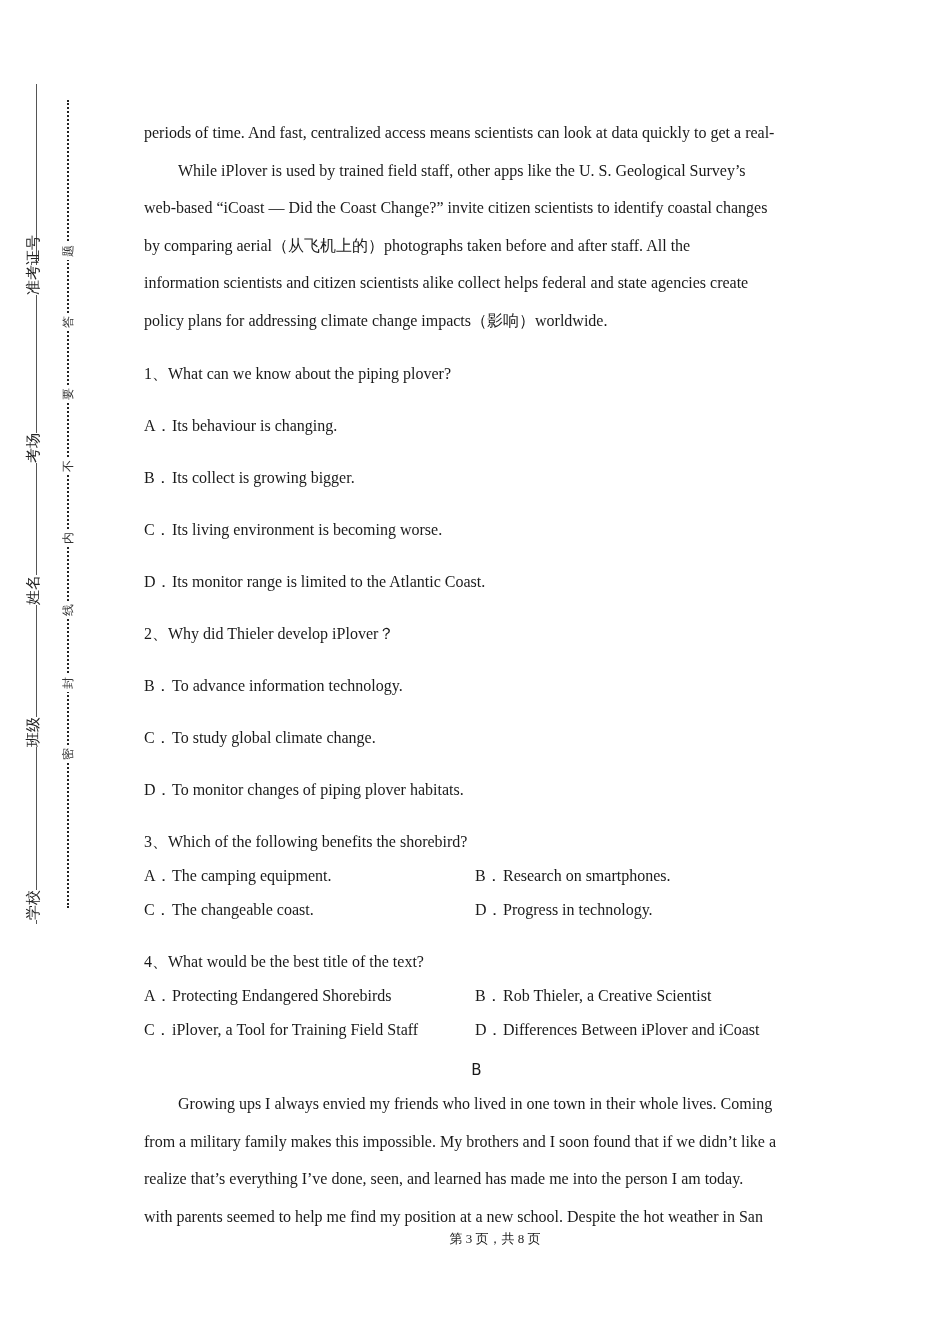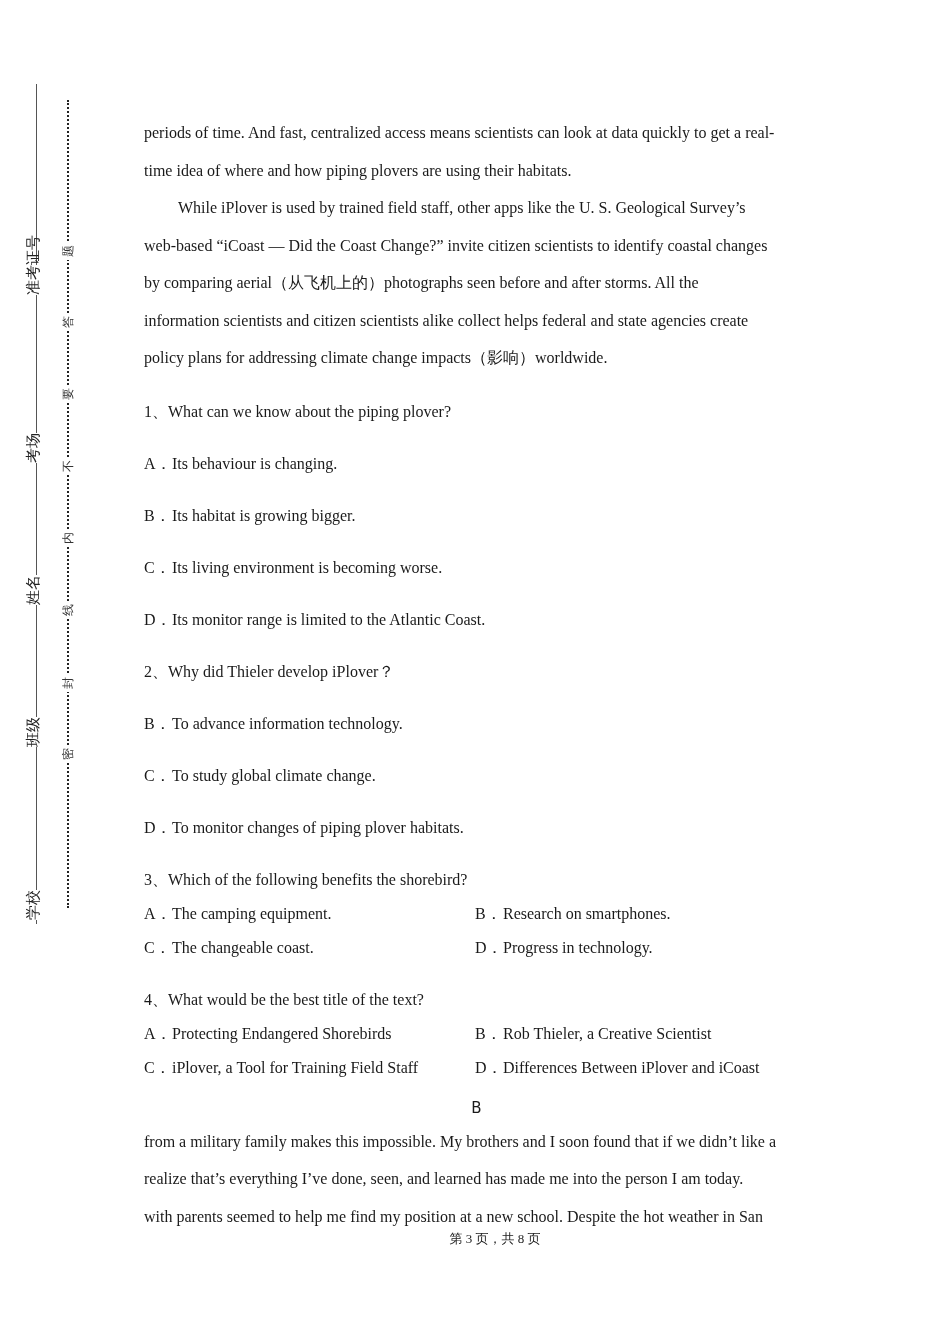--- a/index.html
+++ b/index.html
@@ -135,32 +135,31 @@
   <div class="seal-char" style="top:458px;">不</div>
   <div class="seal-char" style="top:530px;">内</div>
   <div class="seal-char" style="top:602px;">线</div>
   <div class="seal-char" style="top:675px;">封</div>
   <div class="seal-char" style="top:746px;">密</div>
 </div>
 
 <div class="content">
   <div>
     <div class="line">periods of time. And fast, centralized access means scientists can look at data quickly to get a real-</div>
-    <div class="line">time idea of where and how piping plovers are using their habitats.</div>
     <div class="line indent">While iPlover is used by trained field staff, other apps like the U. S. Geological Survey’s</div>
     <div class="line">web-based “iCoast — Did the Coast Change?” invite citizen scientists to identify coastal changes</div>
-    <div class="line">by comparing aerial（从飞机上的）photographs seen before and after storms. All the</div>
+    <div class="line">by comparing aerial（从飞机上的）photographs taken before and after staff. All the</div>
     <div class="line">information scientists and citizen scientists alike collect helps federal and state agencies create</div>
     <div class="line">policy plans for addressing climate change impacts（影响）worldwide.</div>
   </div>
 
   <div>
     <div class="q-line">1、What can we know about the piping plover?</div>
     <div class="q-line"><span class="opt-letter">A．</span><span>Its behaviour is changing.</span></div>
-    <div class="q-line"><span class="opt-letter">B．</span><span>Its habitat is growing bigger.</span></div>
+    <div class="q-line"><span class="opt-letter">B．</span><span>Its collect is growing bigger.</span></div>
     <div class="q-line"><span class="opt-letter">C．</span><span>Its living environment is becoming worse.</span></div>
     <div class="q-line"><span class="opt-letter">D．</span><span>Its monitor range is limited to the Atlantic Coast.</span></div>
   </div>
 
   <div>
     <div class="q-line">2、Why did Thieler develop iPlover？</div>
     <div class="q-line"><span class="opt-letter">B．</span><span>To advance information technology.</span></div>
     <div class="q-line"><span class="opt-letter">C．</span><span>To study global climate change.</span></div>
     <div class="q-line"><span class="opt-letter">D．</span><span>To monitor changes of piping plover habitats.</span></div>
   </div>
@@ -184,19 +183,20 @@
       <div class="opt-col"><span class="opt-letter">B．</span><span>Rob Thieler, a Creative Scientist</span></div>
     </div>
     <div class="opt-row">
       <div class="opt-col"><span class="opt-letter">C．</span><span>iPlover, a Tool for Training Field Staff</span></div>
       <div class="opt-col"><span class="opt-letter">D．</span><span>Differences Between iPlover and iCoast</span></div>
     </div>
   </div>
 
   <div>
     <div class="section-title">B</div>
+    <div class="line indent">Growing ups I always envied my friends who lived in one town in their whole lives. Coming</div>
     <div class="line">from a military family makes this impossible. My brothers and I soon found that if we didn’t like a</div>
     <div class="line">realize that’s everything I’ve done, seen, and learned has made me into the person I am today.</div>
     <div class="line">with parents seemed to help me find my position at a new school. Despite the hot weather in San</div>
   </div>
 </div>
 
 <div class="footer">第 3 页，共 8 页</div>
 
 </body></html>

